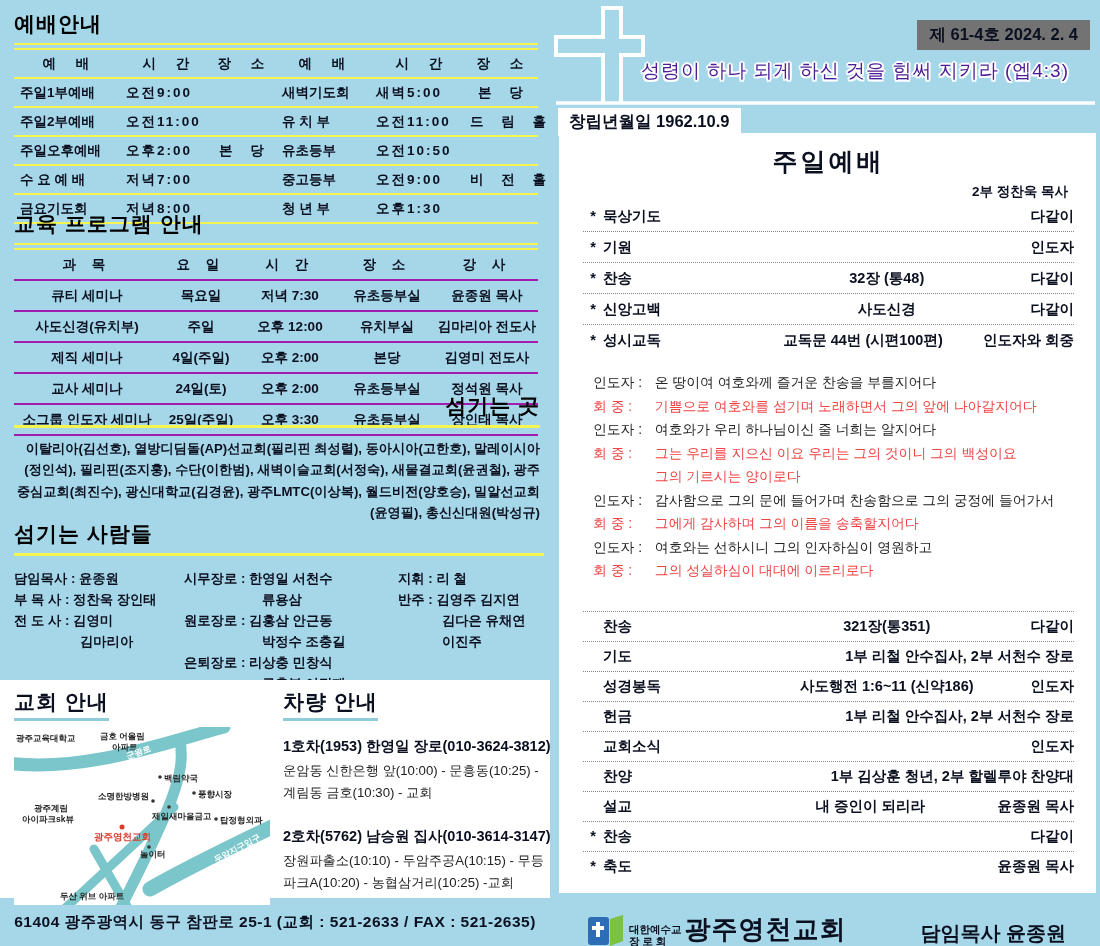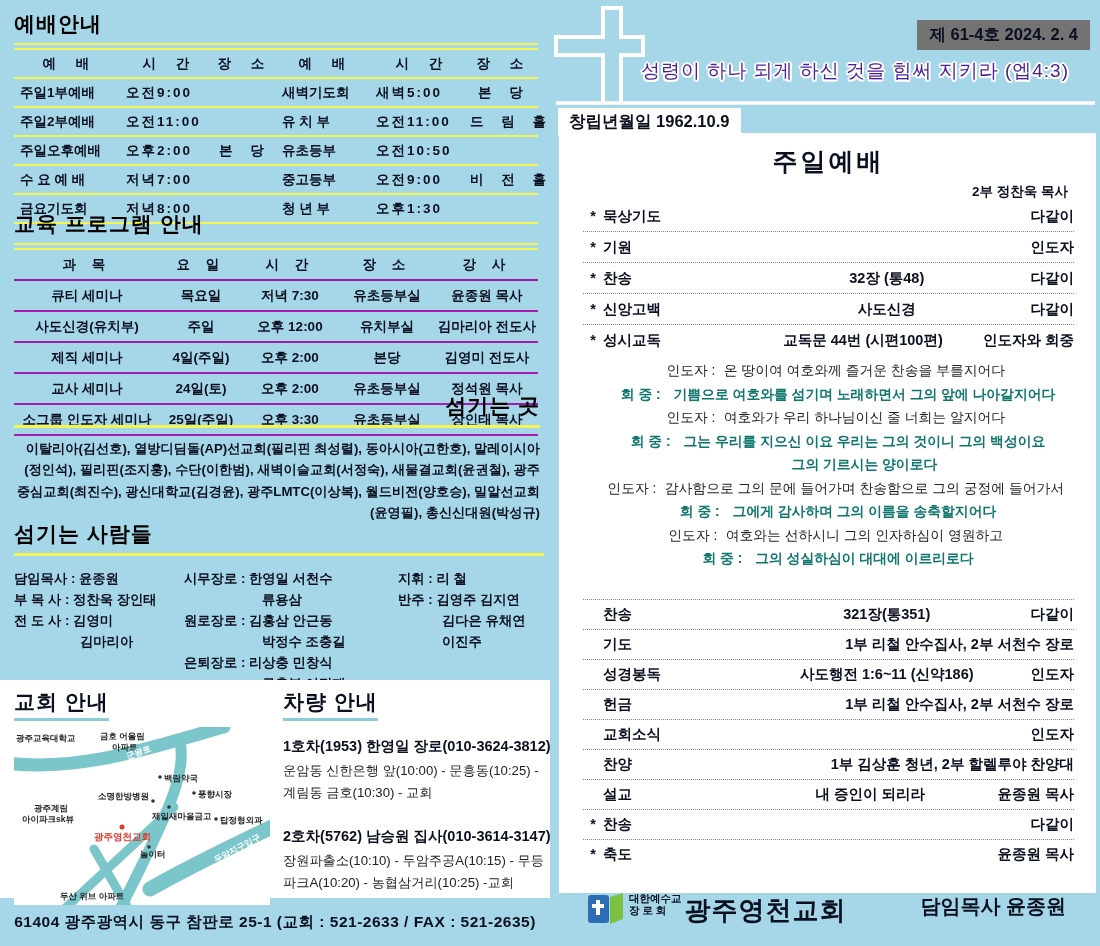--- a/index.html
+++ b/index.html
@@ -98,27 +98,27 @@
            height:30px;font-size:14.5px;font-weight:bold;white-space:nowrap;}
   .rows-a .svc-row{border-bottom:1px dotted #888;}
   .rows-a .svc-row:last-child{border-bottom:none;}
   .rows-b{margin-top:28px;}
   .rows-b .svc-row{border-top:1px dotted #888;height:29px;}
   .svc-star{text-align:center;}
   .svc-center{text-align:center;}
   .svc-center.bold{font-weight:bold;}
   .svc-row .svc-center{font-weight:normal;font-weight:bold;}
   .svc-right{text-align:right;}
-  .reading{margin-top:4px;padding-left:10px;text-align:center;}
+  .reading{margin-top:16px;padding-left:10px;}
   .r-line{font-size:13.8px;line-height:23.5px;white-space:nowrap;color:#222;}
-  .r-line.bold{font-weight:bold;color:#0f766e;}
+  .r-line.bold{font-weight:normal;color:#ef4444;}
   .r-spk{display:inline-block;width:58px;}
 
   .right-footer{left:550px;top:893px;width:550px;height:54px;display:flex;
-                align-items:flex-start;box-sizing:border-box;padding-left:38px;}
+                align-items:flex-end;box-sizing:border-box;padding-left:38px;}
   .denom{font-size:10.5px;font-weight:bold;line-height:11.5px;margin-left:5px;white-space:nowrap;}
   .church-name{font-size:26px;font-weight:bold;letter-spacing:1px;margin-left:3px;white-space:nowrap;}
   .pastor{font-size:20px;font-weight:bold;margin-left:auto;margin-right:34px;white-space:nowrap;}
 </style>
 </head>
 <body>
 
 <div class="abs worship">
   <div class="sec-title">예배안내</div>
   <div class="rule-d"></div>

